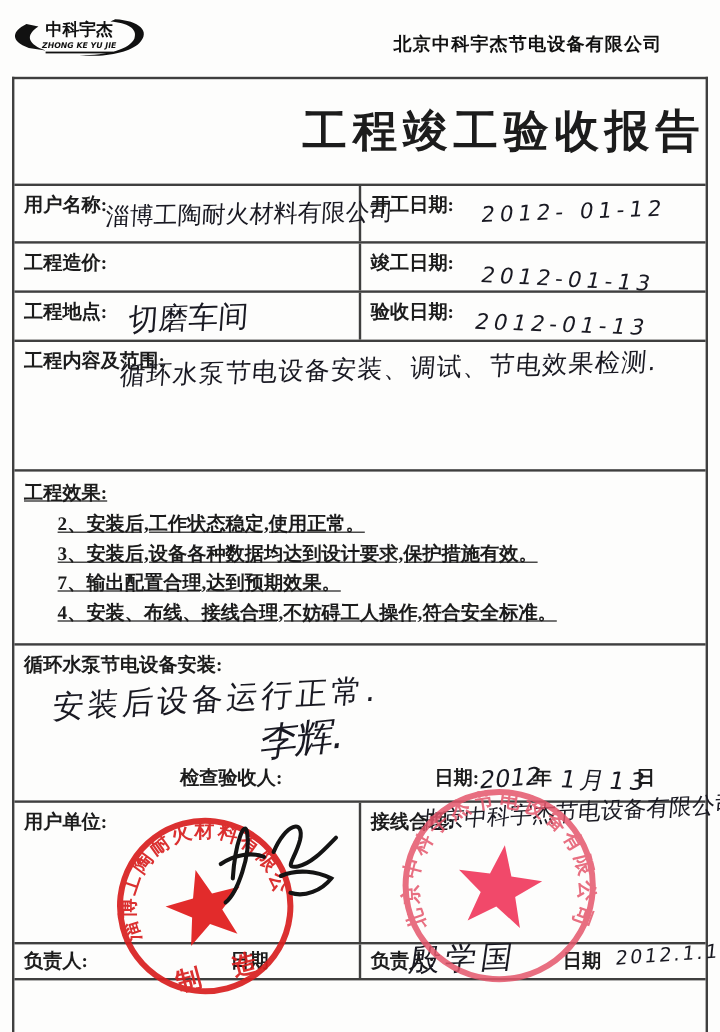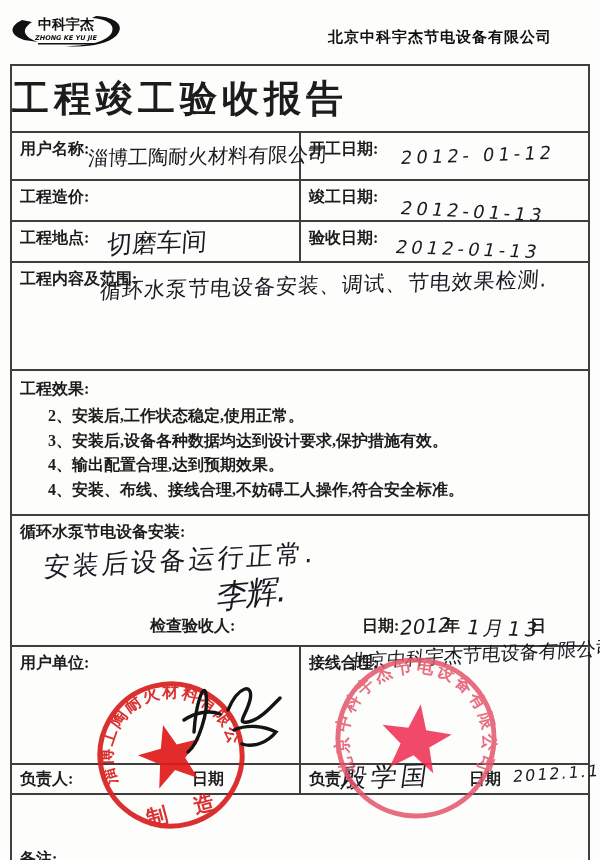--- a/index.html
+++ b/index.html
@@ -20,29 +20,29 @@
   .table{
     position:absolute;left:10px;top:64px;width:580px;height:796px;
     border:2px solid #3f3f3f;border-bottom:none;box-sizing:border-box;
     background:transparent;
   }
   .trow{position:relative;border-bottom:2px solid #3f3f3f;box-sizing:border-box;display:flex;}
   .cell{position:relative;box-sizing:border-box;padding:6px 6px 0 8px;}
   .cell-l{width:289px;border-right:2px solid #3f3f3f;}
   .cell-r{flex:1;}
   .lbl{font-size:16px;font-weight:bold;white-space:nowrap;}
-  .row-title{height:67px;display:flex;align-items:center;justify-content:flex-start;}
+  .row-title{height:89px;display:flex;align-items:center;justify-content:flex-end;}
   .title{font-size:37px;font-weight:bold;letter-spacing:5px;}
   .r1{height:48px;} .r2{height:41px;} .r3{height:41px;}
   .r4{height:108px;display:block;} .r5{height:145px;display:block;}
   .r6{height:131px;display:block;} .r7{height:118px;} .r8{height:30px;}
   .r9{height:58px;border-bottom:none;display:block;margin-top:48px;}
   .r8 .cell{padding-top:4px;}
   .effect-list{margin:4px 0 0 28px;font-size:16px;font-weight:600;line-height:24.5px;}
-  .effect-head{padding:8px 0 0 8px;}
+  .effect-head{padding:8px 0 0 8px;text-decoration:underline;}
   
   .hw{
     position:absolute;color:#191922;
     font-family:"DejaVu Sans", sans-serif;
     transform-origin:left center;white-space:nowrap;pointer-events:none;
   }
   .hw-name{left:76px;top:12px;font-size:20px;transform:rotate(-1deg) skewX(-4deg);letter-spacing:0px;}
   .hw-date{font-size:18px;letter-spacing:4px;transform:rotate(-2deg) skewX(-10deg);}
   .hw-d1{left:100px;top:14px;}
   .hw-d2{left:100px;top:16px;transform:rotate(3deg) skewX(-10deg);}
@@ -128,21 +128,21 @@
       <span class="hw hw-scope">循环水泵节电设备安装、调试、节电效果检测.</span>
     </div>
   </div>
 
   <div class="trow r5">
     <div class="effect-head">
       <span class="lbl">工程效果:</span>
       <div class="effect-list">
         <div>2、安装后,工作状态稳定,使用正常。</div>
         <div>3、安装后,设备各种数据均达到设计要求,保护措施有效。</div>
-        <div>4、输出配置合理,达到预期效果。</div>
+        <div>7、输出配置合理,达到预期效果。</div>
         <div>4、安装、布线、接线合理,不妨碍工人操作,符合安全标准。</div>
       </div>
     </div>
   </div>
 
   <div class="trow r6">
     <div class="cell" style="padding-top:6px;">
       <span class="lbl">循环水泵节电设备安装:</span>
       <span class="hw hw-quality">安装后设备运行正常.</span>
       <span class="inline-print q-line-insp">检查验收人:</span>

